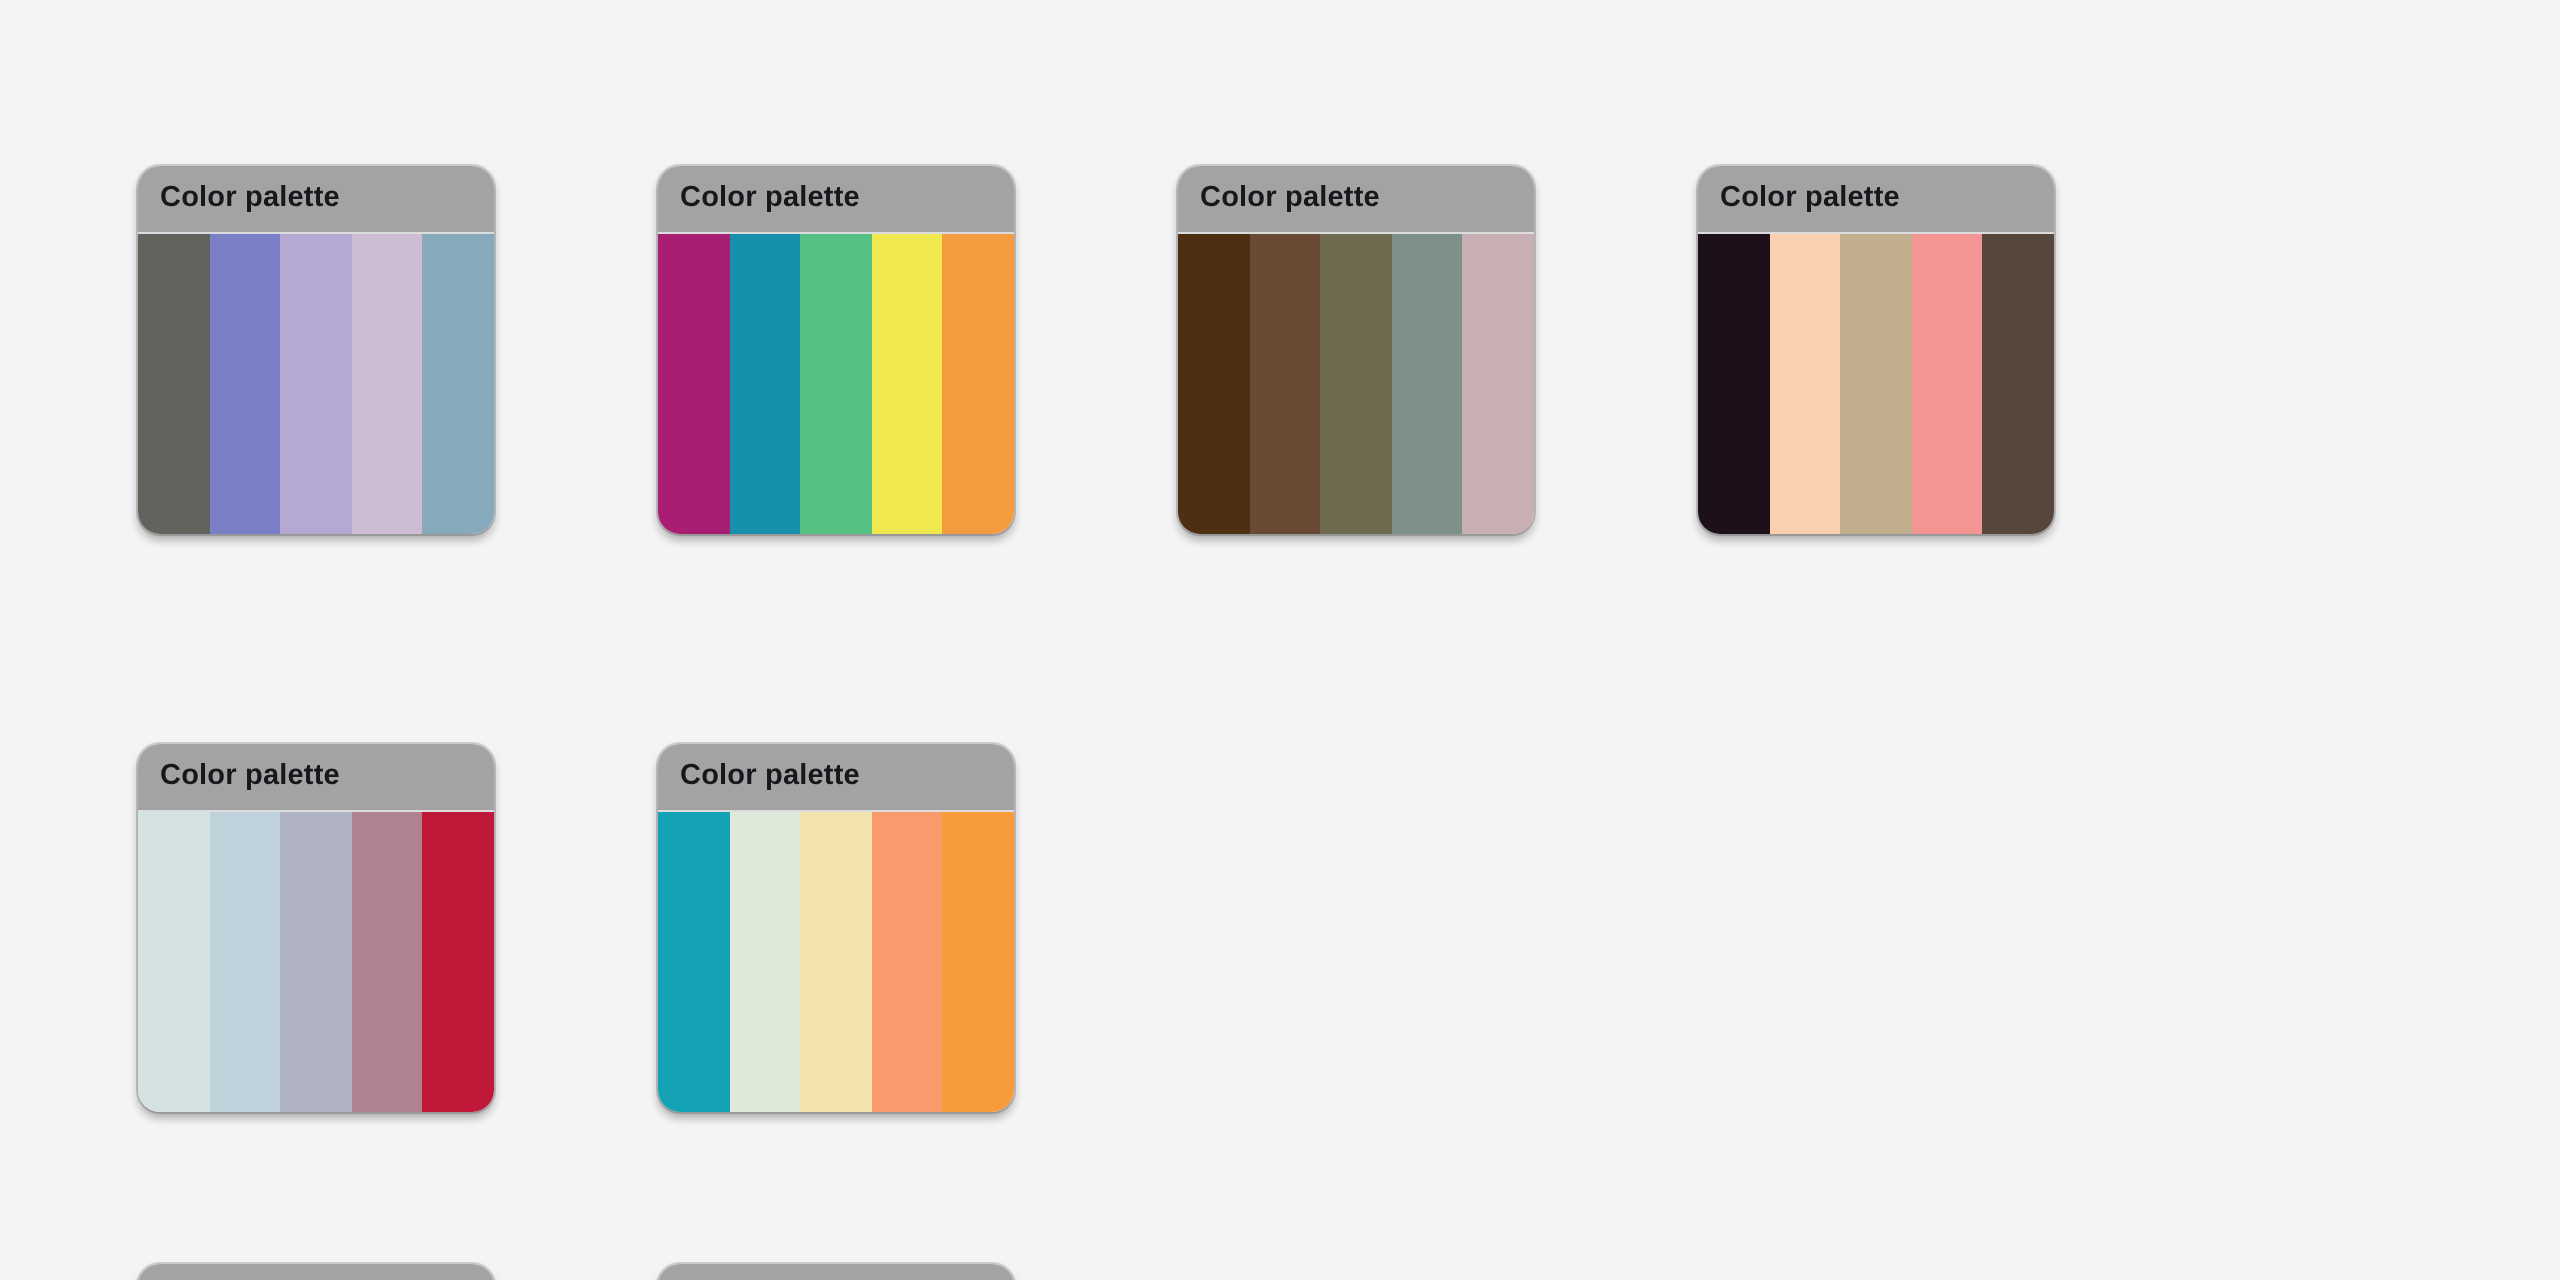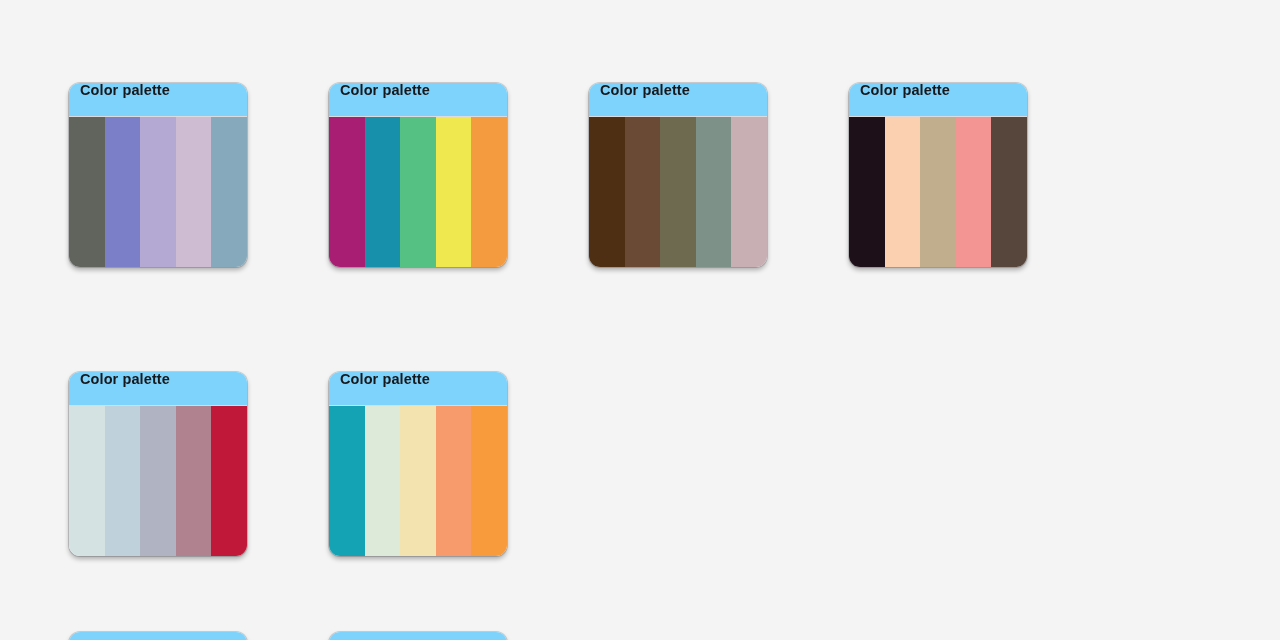--- a/index.html
+++ b/index.html
@@ -31,22 +31,23 @@
     border-radius: 11px;
     box-shadow: 0 3px 5px rgba(0,0,0,0.30), 0 0 0 1px rgba(120,120,125,0.30);
     overflow: hidden;
     display: flex;
     flex-direction: column;
   }
 
   .card-header {
     height: 34px;
     min-height: 34px;
-    background: #7dd3fc;
+    background: #a3a3a3;
     display: flex;
+    align-items: center;
     padding-left: 11px;
     box-sizing: border-box;
     border-bottom: 1px solid #dcdcde;
   }
 
   .card-title {
     font-size: 14.5px;
     font-weight: bold;
     color: #17181c;
     letter-spacing: 0.1px;

